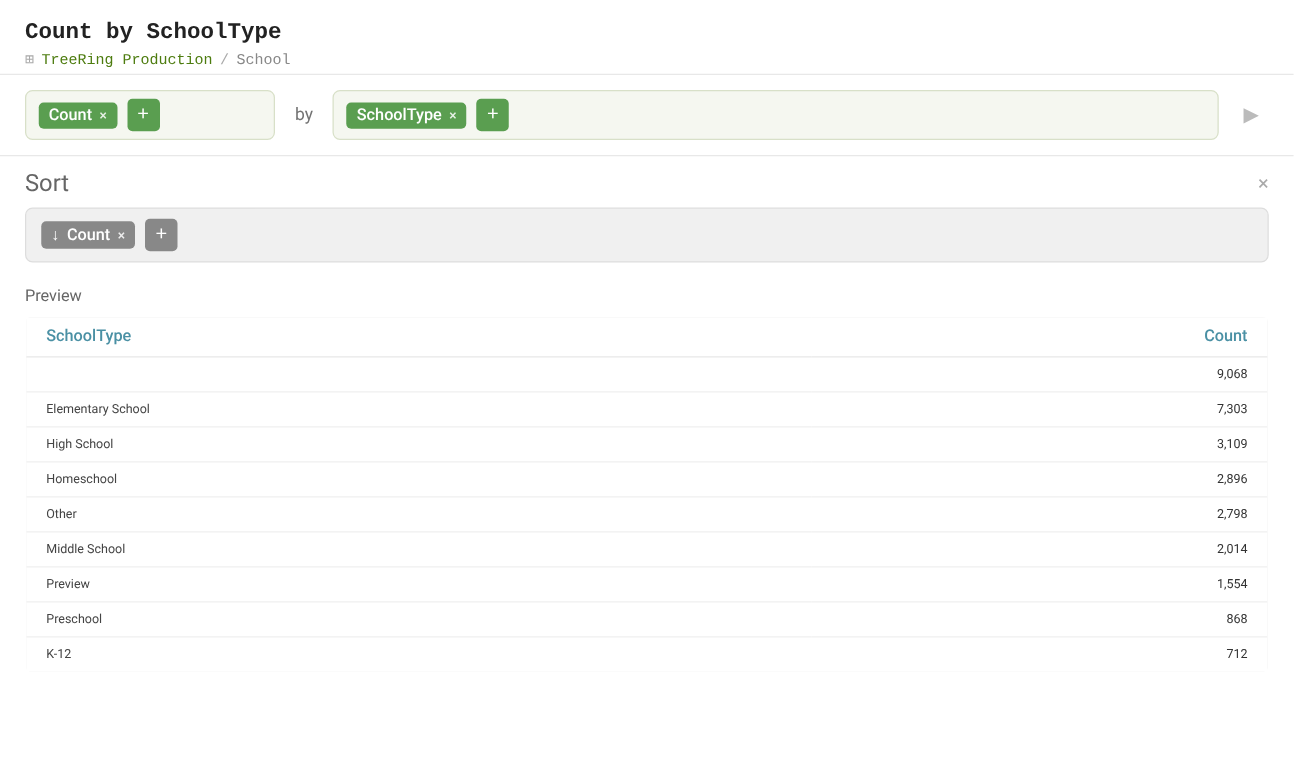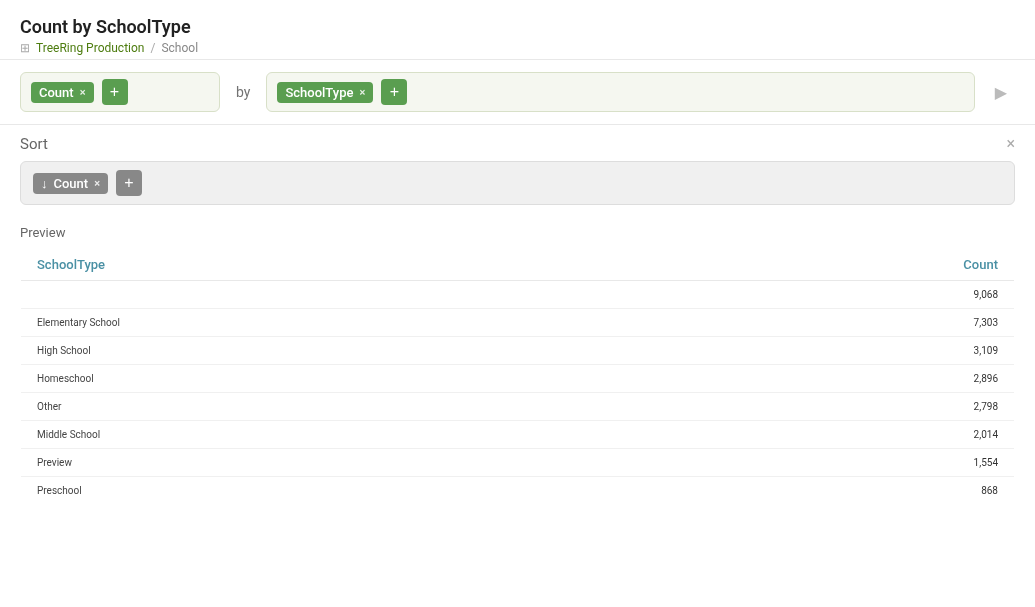--- a/index.html
+++ b/index.html
@@ -6,20 +6,21 @@
     body {
       font-family: -apple-system, BlinkMacSystemFont, 'Segoe UI', Roboto, sans-serif;
       background: #fff;
       color: #333;
       font-size: 14px;
     }
 
     .page-header {
       padding: 16px 20px 4px 20px;
       border-bottom: 1px solid #e8e8e8;
+      font-family: Liberation Mono, monospace;
     }
 
     .page-title {
       font-size: 18px;
       font-weight: 600;
       color: #222;
       margin-bottom: 4px;
     }
 
     .breadcrumb {
@@ -118,21 +119,21 @@
     }
 
     .sort-header {
       display: flex;
       align-items: center;
       justify-content: space-between;
       margin-bottom: 8px;
     }
 
     .sort-label {
-      font-size: 15px;
+      font-size: 19px;
       color: #666;
     }
 
     .sort-close {
       cursor: pointer;
       color: #aaa;
       font-size: 16px;
       line-height: 1;
     }
 
@@ -316,15 +317,19 @@
           <td class="count-val">2,014</td>
         </tr>
         <tr>
           <td>Preview</td>
           <td class="count-val">1,554</td>
         </tr>
         <tr>
           <td>Preschool</td>
           <td class="count-val">868</td>
         </tr>
+        <tr>
+          <td>K-12</td>
+          <td class="count-val">712</td>
+        </tr>
       </tbody>
   </table>
 </div>
 
 </body></html>

